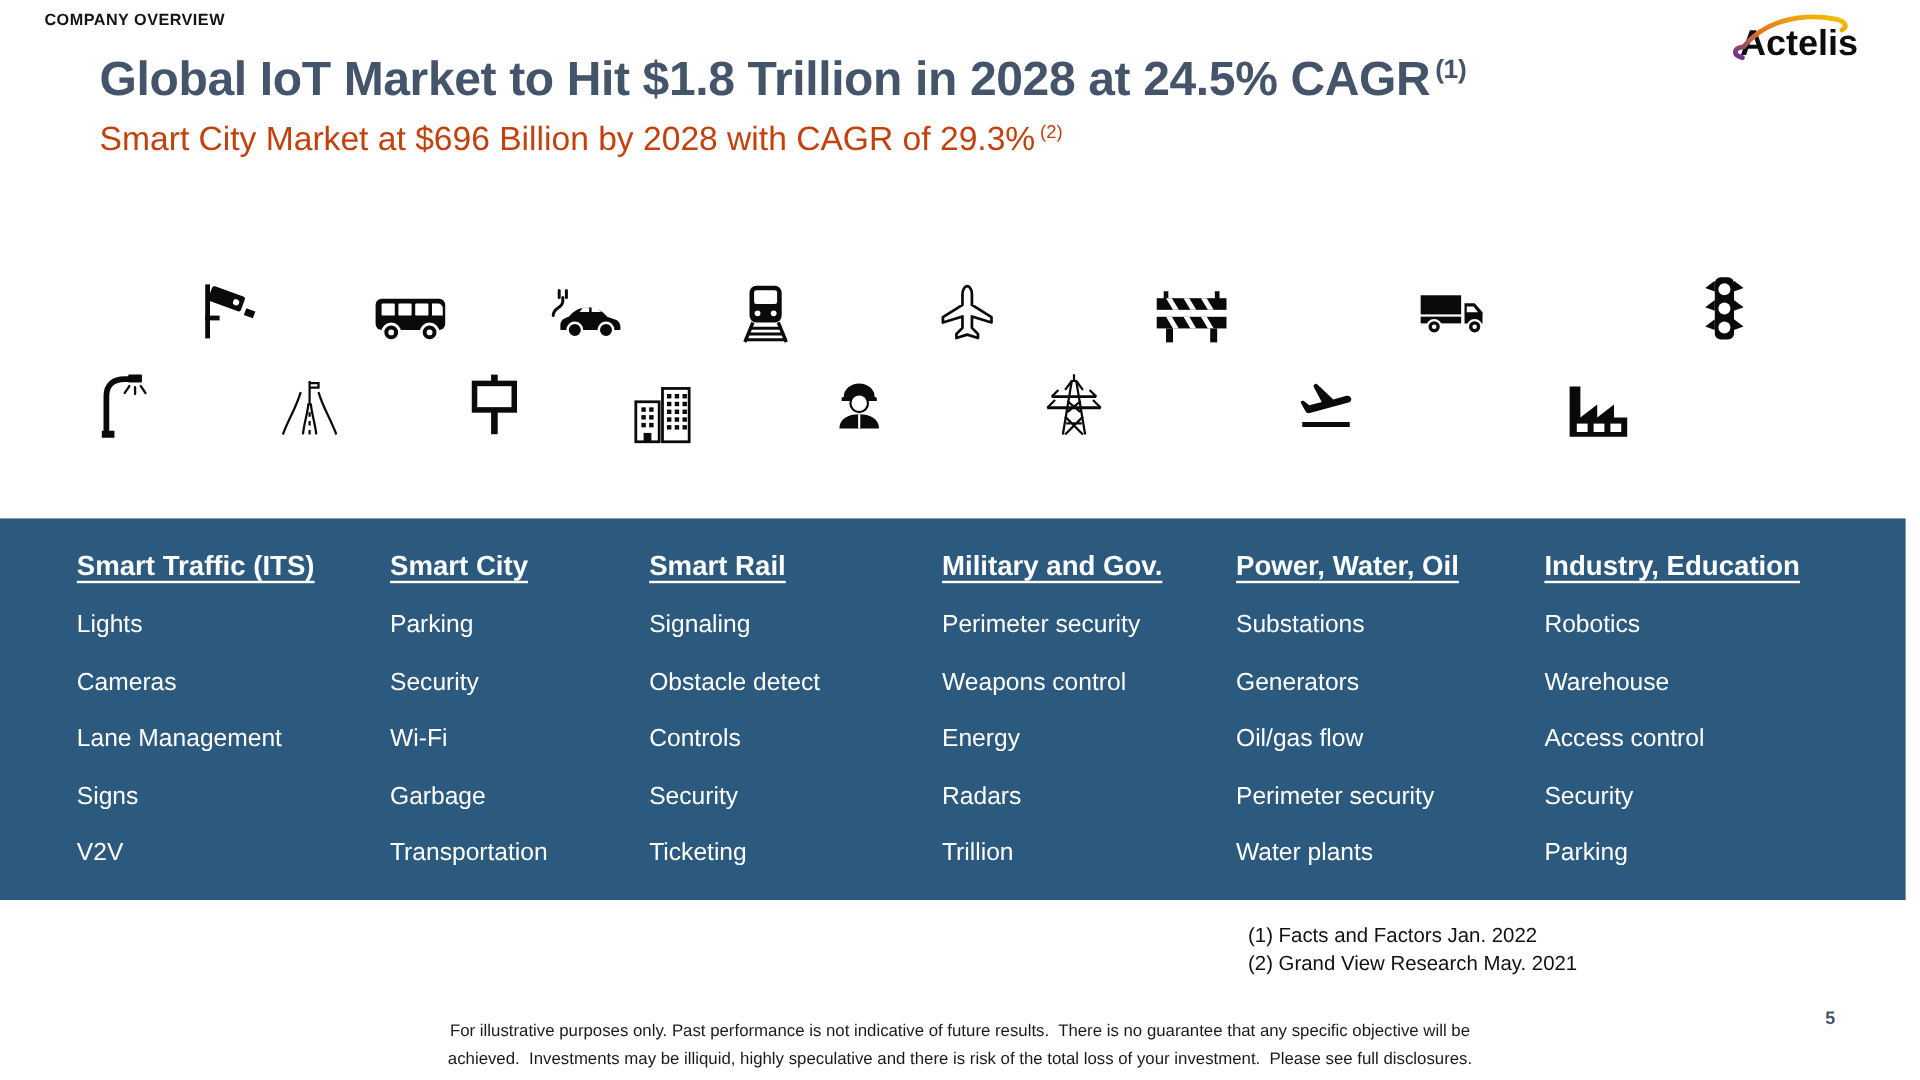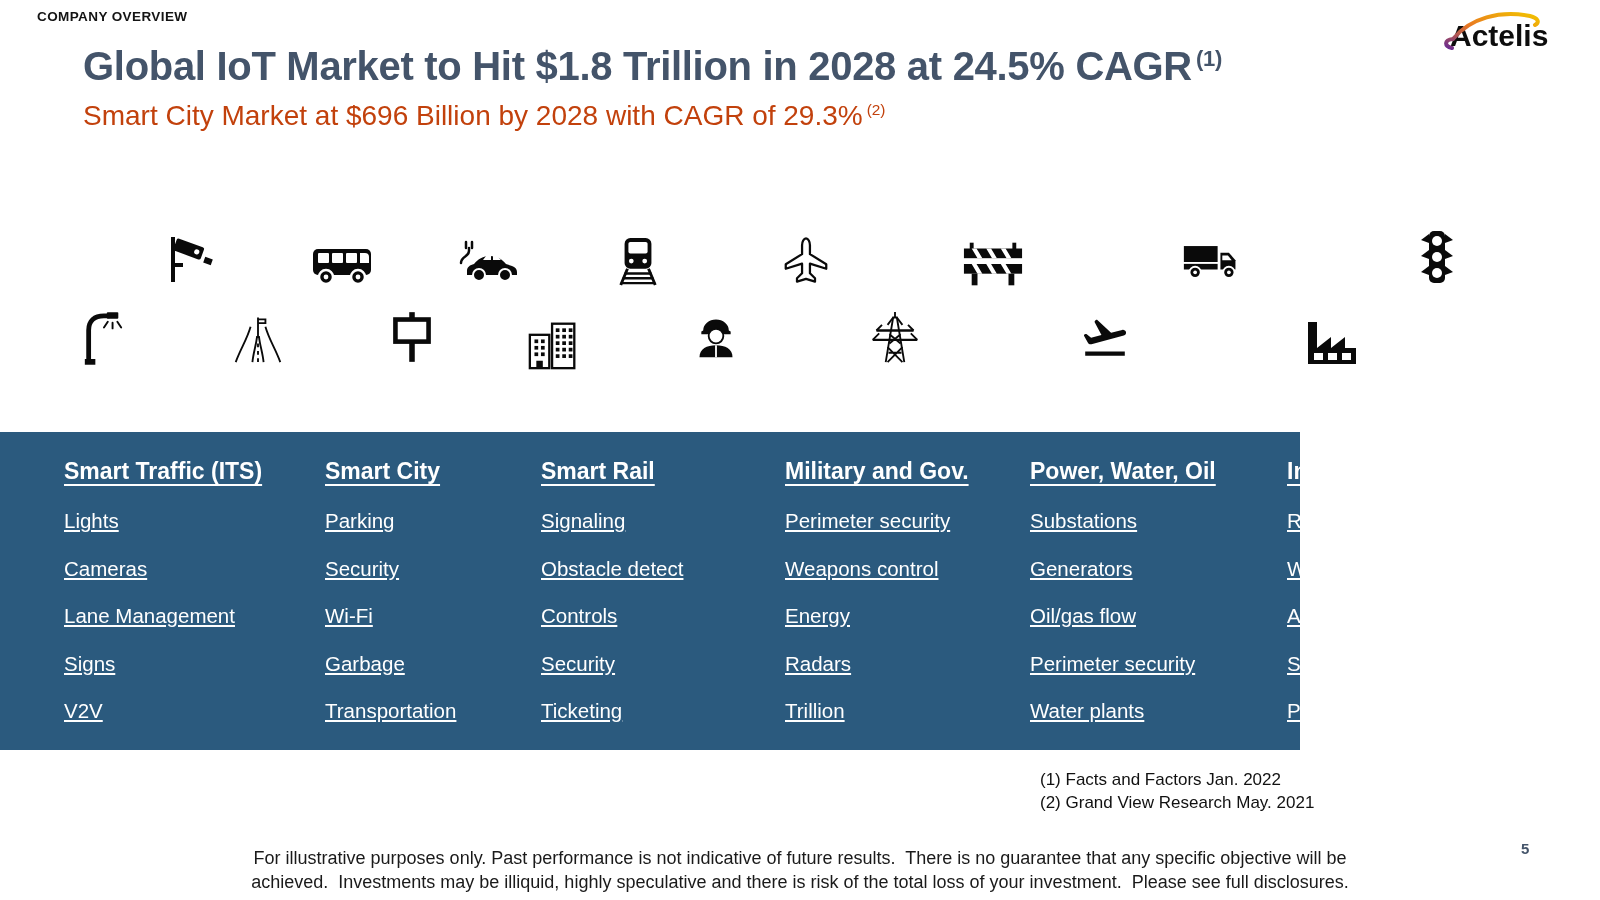--- a/index.html
+++ b/index.html
@@ -7,30 +7,30 @@
     position:relative;width:1600px;height:900px;background:#ffffff;overflow:hidden;
     font-family:"Liberation Sans",sans-serif;color:#111;border-radius:15px;
   }
   .eyebrow{position:absolute;left:37px;top:9px;font-size:13.5px;font-weight:600;letter-spacing:.4px;color:#141414;}
   .title{position:absolute;left:83px;top:44px;font-size:40px;font-weight:700;color:#44546A;letter-spacing:-.3px;white-space:nowrap;}
   .subtitle{position:absolute;left:83px;top:100px;font-size:28px;font-weight:400;color:#c2410c;white-space:nowrap;}
   .title sup,.subtitle sup{font-size:55%;vertical-align:super;margin-left:4px;}
   .logo{position:absolute;left:1438px;top:8px;width:122px;height:46px;}
   .icon{position:absolute;transform:translate(-50%,-50%);}
   .icon svg{display:block;width:100%;height:100%;}
-  .band{position:absolute;left:0;top:432px;width:1300px;height:318px;background:#2B5A7E;}
+  .band{position:absolute;left:0;top:432px;width:1588px;height:318px;background:#2B5A7E;}
   .col{position:absolute;top:26px;color:#fff;}
   .col h3{
     margin:0;font-size:23px;font-weight:700;height:30px;white-space:nowrap;
     text-decoration:underline;text-underline-offset:5px;text-decoration-thickness:2px;
   }
-  .col .item{font-size:20.5px;font-weight:400;height:24px;margin-top:23.5px;white-space:nowrap;text-decoration:underline;}
+  .col .item{font-size:20.5px;font-weight:400;height:24px;margin-top:23.5px;white-space:nowrap;}
   .col .item:first-of-type{margin-top:21px;}
   .footnotes{position:absolute;left:1040px;top:768px;font-size:17px;line-height:23px;color:#111;white-space:nowrap;}
-  .disclaimer{position:absolute;left:0;right:0;top:847px;text-align:center;font-size:18px;line-height:23.5px;color:#1a1a1a;}
+  .disclaimer{position:absolute;left:0;right:0;top:847px;text-align:center;font-size:14px;line-height:23.5px;color:#1a1a1a;}
   .disclaimer div{white-space:pre;}
   .page-num{position:absolute;left:1521px;top:840px;font-size:15px;font-weight:700;color:#44546A;}
   .ic{fill:#0a0a0a;}
 </style>
 </head>
 <body>
 
 <div class="slide">
 
   <div class="eyebrow">COMPANY OVERVIEW</div>

